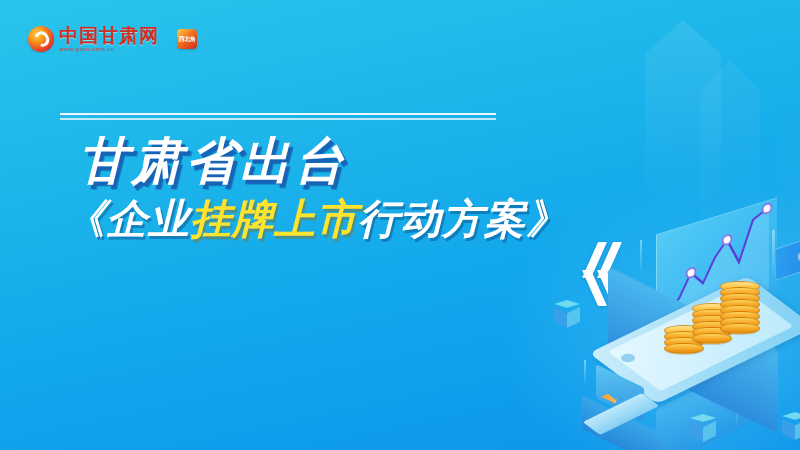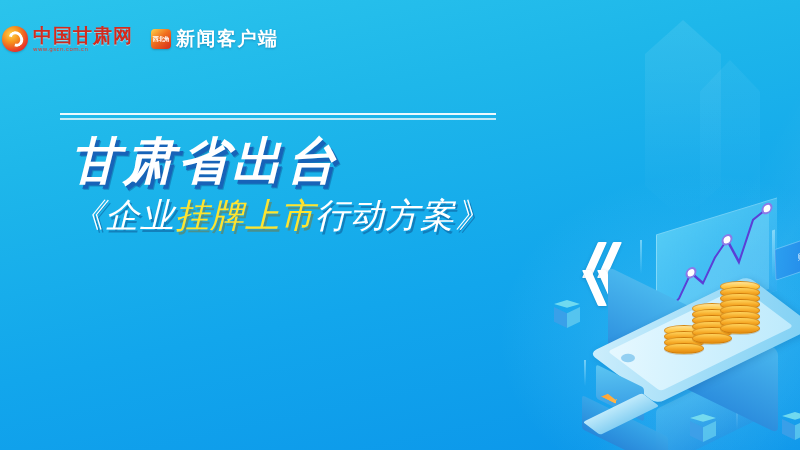--- a/index.html
+++ b/index.html
@@ -27,21 +27,21 @@
   .bg-diag{
     left:540px;top:-40px;width:420px;height:560px;
     background:linear-gradient(120deg,rgba(255,255,255,0) 45%,rgba(255,255,255,.055) 55%,rgba(255,255,255,0) 72%);
   }
   .bg-glow{
     left:470px;top:150px;width:420px;height:340px;
     background:radial-gradient(ellipse at 55% 55%,rgba(120,220,255,.30),rgba(120,220,255,0) 62%);
   }
 
   
-  .header{position:absolute;left:2px;top:26px;display:flex;gap:14px;}
+  .header{position:absolute;left:28px;top:26px;display:flex;gap:14px;}
   .logo1{display:flex;align-items:center;gap:5px;}
   .spiral{
     width:26px;height:26px;border-radius:50%;
     background:radial-gradient(circle at 35% 32%,#ffd24a 0%,#f7941e 32%,#e8342a 72%,#c41a16 100%);
     position:relative;box-shadow:0 1px 2px rgba(0,0,0,.18);
   }
   .spiral:after{
     content:"";position:absolute;left:7px;top:5px;width:14px;height:16px;
     border:3.5px solid #ffffff;border-radius:50%;border-left-color:transparent;
     transform:rotate(-28deg);box-sizing:border-box;
@@ -71,28 +71,28 @@
   .line1{
     font-size:44px;font-weight:bold;font-style:italic;color:#ffe42e;
     letter-spacing:3px;line-height:1.08;
     text-shadow:2px 3px 0 #d9a000, 3px 4px 0 rgba(150,100,0,.35);
     white-space:nowrap;
   }
   .rule{margin:7px 0 0 4px;width:436px;}
   .rule .r1{height:2px;background:rgba(255,255,255,.92);}
   .rule .r2{height:2px;background:rgba(255,255,255,.72);margin-top:3px;}
   .line2{
-    margin-top:15px;margin-left:14px;
+    margin-top:15px;margin-left:22px;
     font-size:50px;font-weight:bold;font-style:italic;color:#ffffff;
     letter-spacing:4px;line-height:1.05;white-space:nowrap;
     text-shadow:3px 4px 0 #1763b8, 4px 5px 0 rgba(10,60,120,.35);
   }
   .line3{
-    margin-top:10px;margin-left:14px;
-    font-size:34px;font-weight:normal;font-style:italic;
+    margin-top:10px;margin-left:8px;
+    font-size:41px;font-weight:bold;font-style:italic;
     letter-spacing:1px;line-height:1.05;white-space:nowrap;
     text-shadow:2px 3px 0 rgba(10,70,130,.45);
   }
   .w{color:#ffffff;}
   .y{color:#ffe42e;text-shadow:2px 3px 0 rgba(150,100,0,.40);}
 
   
   .illus{position:absolute;left:560px;top:200px;width:250px;height:250px;}
 
   .chev{position:absolute;left:28px;top:42px;width:46px;height:56px;}
@@ -225,21 +225,20 @@
       <div class="spiral"></div>
       <div class="logo1-txt">
         <div class="logo1-cn">中国甘肃网</div>
         <div class="logo1-url">www.gscn.com.cn</div>
       </div>
     </div>
     <div class="logo2">
       <div class="seal">
         <span>西北角</span>
       </div>
-      <div class="logo2-cn">新闻客户端</div>
     </div>
   </div>
 
   <div class="headline">
     <div class="rule">
       <div class="r1"></div>
       <div class="r2"></div>
     </div>
     <div class="line2">甘肃省出台</div>
     <div class="line3">

